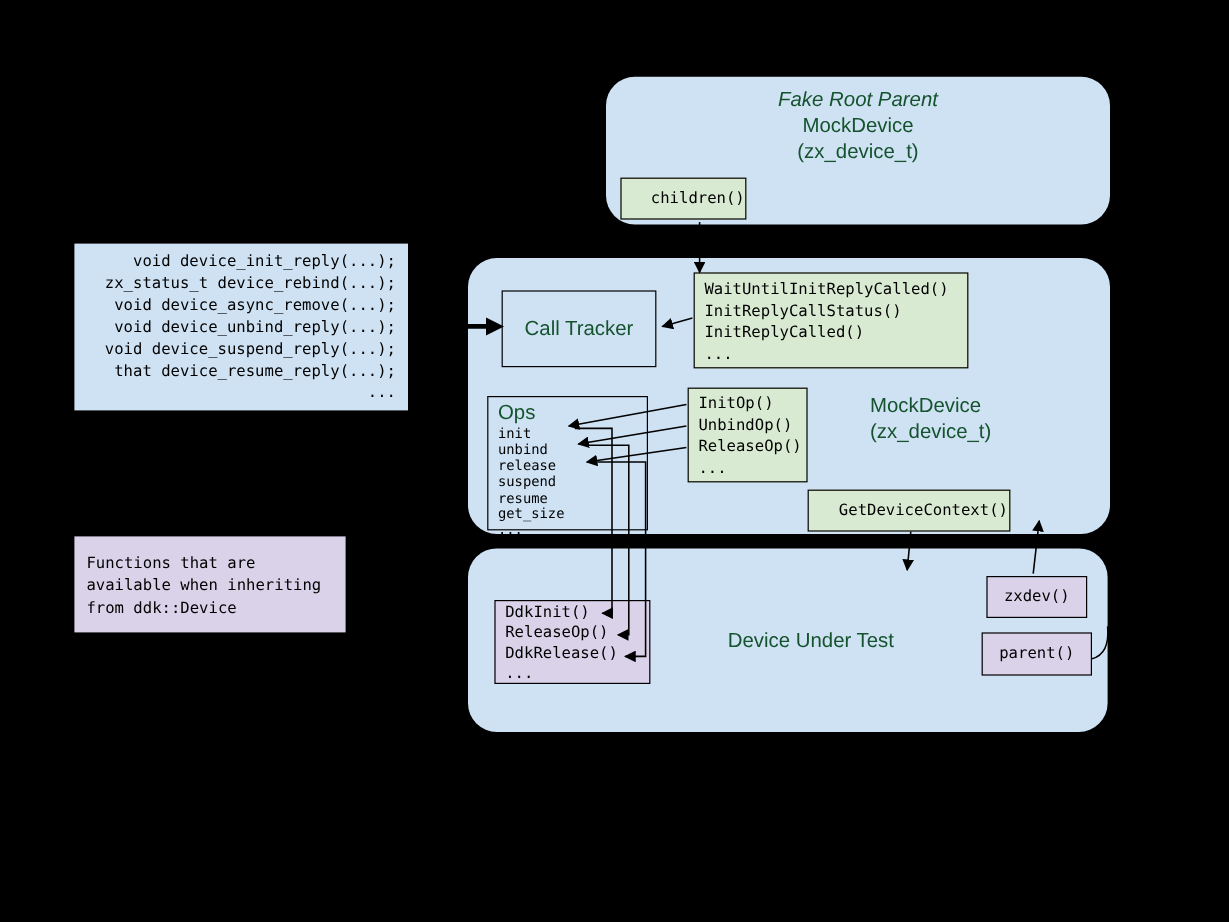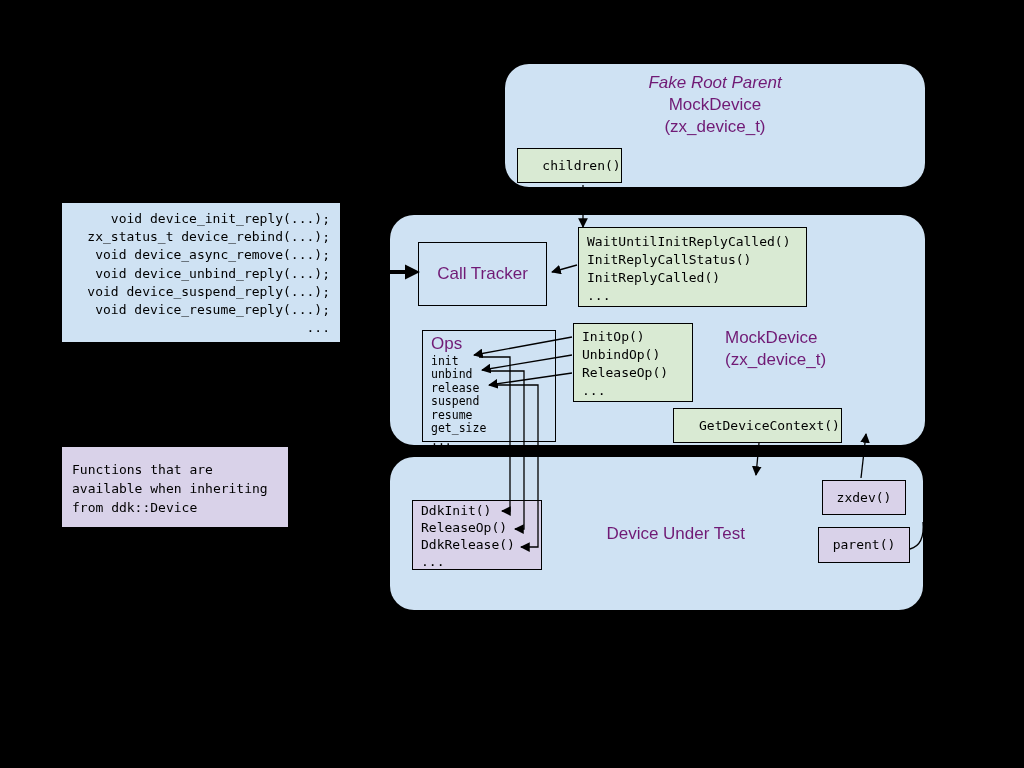--- a/index.html
+++ b/index.html
@@ -6,21 +6,21 @@
   .canvas{position:relative;width:1024px;height:768px;background:var(--background,#000);
           overflow:hidden;font-family:"Liberation Sans",sans-serif;color:#000;}
   .container{position:absolute;background:var(--blue,#cfe2f3);border-radius:24px;}
   .ibox{position:absolute;border:1.4px solid #000;box-sizing:border-box;}
   .green{background:var(--green,#d9ead3);padding-left:24px;}
   .purple{background:var(--purple,#d9d2e9);}
   .bluefill{background:var(--blue,#cfe2f3);text-align:right;}
   .nofill{background:transparent;}
   .mono{font-family:"DejaVu Sans Mono",monospace;font-size:13px;line-height:18px;color:#000;}
   .mono-sm{font-family:"DejaVu Sans Mono",monospace;font-size:11.5px;line-height:13.4px;color:#000;}
-  .t17{font-size:17px;line-height:22px;color:#701a75;}
+  .t17{font-size:17px;line-height:22px;color:#14532d;}
   .center{display:flex;align-items:center;justify-content:center;}
   .abs{position:absolute;}
   .pre{white-space:pre-line;}
   svg.connectors{position:absolute;left:0;top:0;width:1024px;height:768px;pointer-events:none;}
 </style>
 </head>
 <body>
 
 <div class="canvas">
 
@@ -35,32 +35,32 @@
 
     <div class="ibox bluefill center t17" style="left:28px;top:27px;width:129px;height:64px;">Call Tracker</div>
 
     <div class="ibox green mono" style="left:188px;top:12px;width:229px;height:80px;padding:5px 8px;">
       <div>WaitUntilInitReplyCalled()</div>
       <div>InitReplyCallStatus()</div>
       <div>InitReplyCalled()</div>
       <div>...</div>
     </div>
 
-    <div class="ibox nofill" style="left:32px;top:115px;width:134px;height:112px;padding:2px 8px;">
+    <div class="ibox nofill" style="left:16px;top:115px;width:134px;height:112px;padding:2px 8px;">
       <div class="t17">Ops</div>
       <div class="mono-sm">init</div>
       <div class="mono-sm">unbind</div>
       <div class="mono-sm">release</div>
       <div class="mono-sm">suspend</div>
       <div class="mono-sm">resume</div>
       <div class="mono-sm">get_size</div>
       <div class="mono-sm">...</div>
     </div>
 
-    <div class="ibox green mono" style="left:183px;top:108px;width:120px;height:79px;padding:4px 8px;">
+    <div class="ibox green mono" style="left:183px;top:108px;width:100px;height:79px;padding:4px 8px;">
       <div>InitOp()</div>
       <div>UnbindOp()</div>
       <div>ReleaseOp()</div>
       <div>...</div>
     </div>
 
     <div class="abs t17" style="left:335px;top:112px;">MockDevice</div>
     <div class="abs t17" style="left:335px;top:134px;">(zx_device_t)</div>
 
     <div class="ibox green center mono" style="left:283px;top:193px;width:169px;height:35px;">GetDeviceContext()</div>
@@ -80,21 +80,21 @@
     <div class="ibox purple center mono" style="left:432px;top:23px;width:84px;height:35px;">zxdev()</div>
     <div class="ibox purple center mono" style="left:428px;top:70px;width:92px;height:36px;">parent()</div>
   </div>
 
   <div class="abs bluefill mono" style="left:62px;top:203px;width:278px;height:139px;padding:7px 10px;line-height:18.2px;box-sizing:border-box;">
     <div>void device_init_reply(...);</div>
     <div>zx_status_t device_rebind(...);</div>
     <div>void device_async_remove(...);</div>
     <div>void device_unbind_reply(...);</div>
     <div>void device_suspend_reply(...);</div>
-    <div>void device_resume_reply(...);</div>
+    <div>that device_resume_reply(...);</div>
     <div>...</div>
   </div>
 
 
   <div class="abs purple mono pre" style="left:62px;top:447px;width:226px;height:80px;padding:13px 10px;line-height:19px;box-sizing:border-box;">Functions that are
 available when inheriting
 from ddk::Device</div>
 
   <svg class="connectors" xmlns="http://www.w3.org/2000/svg">
     <defs>

